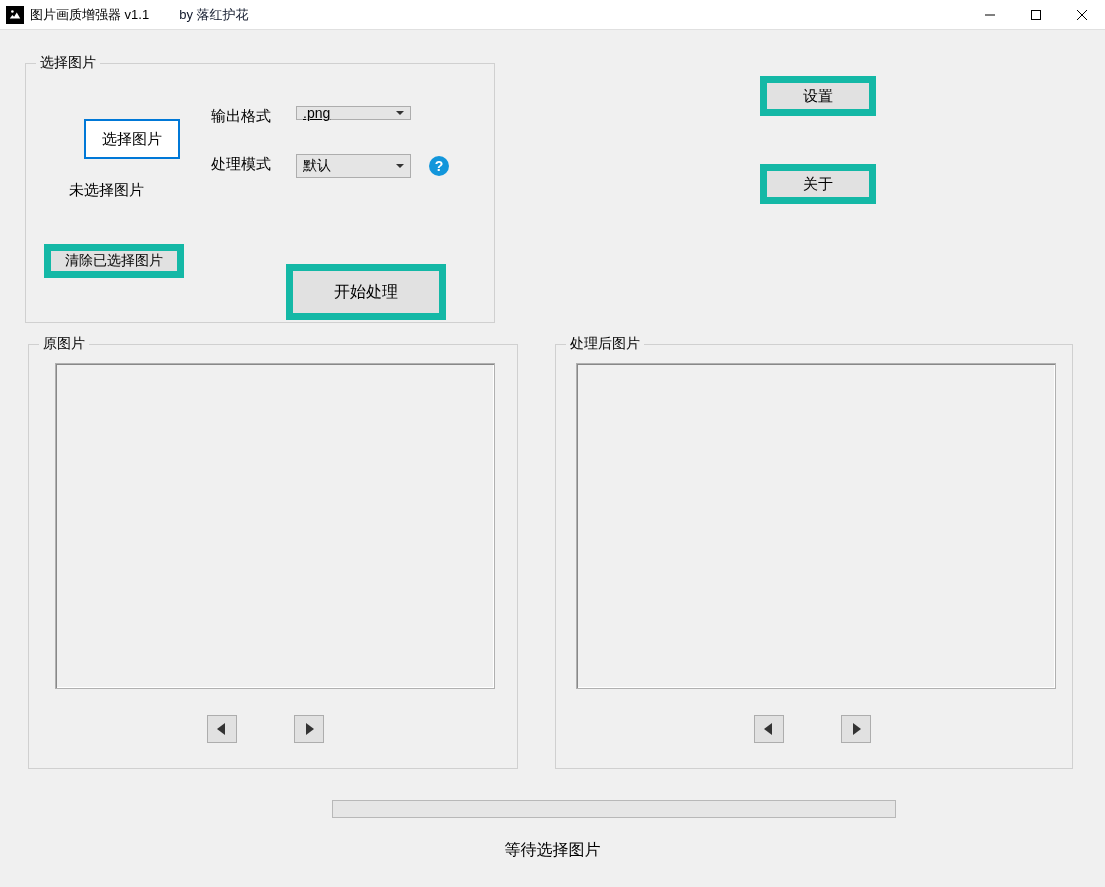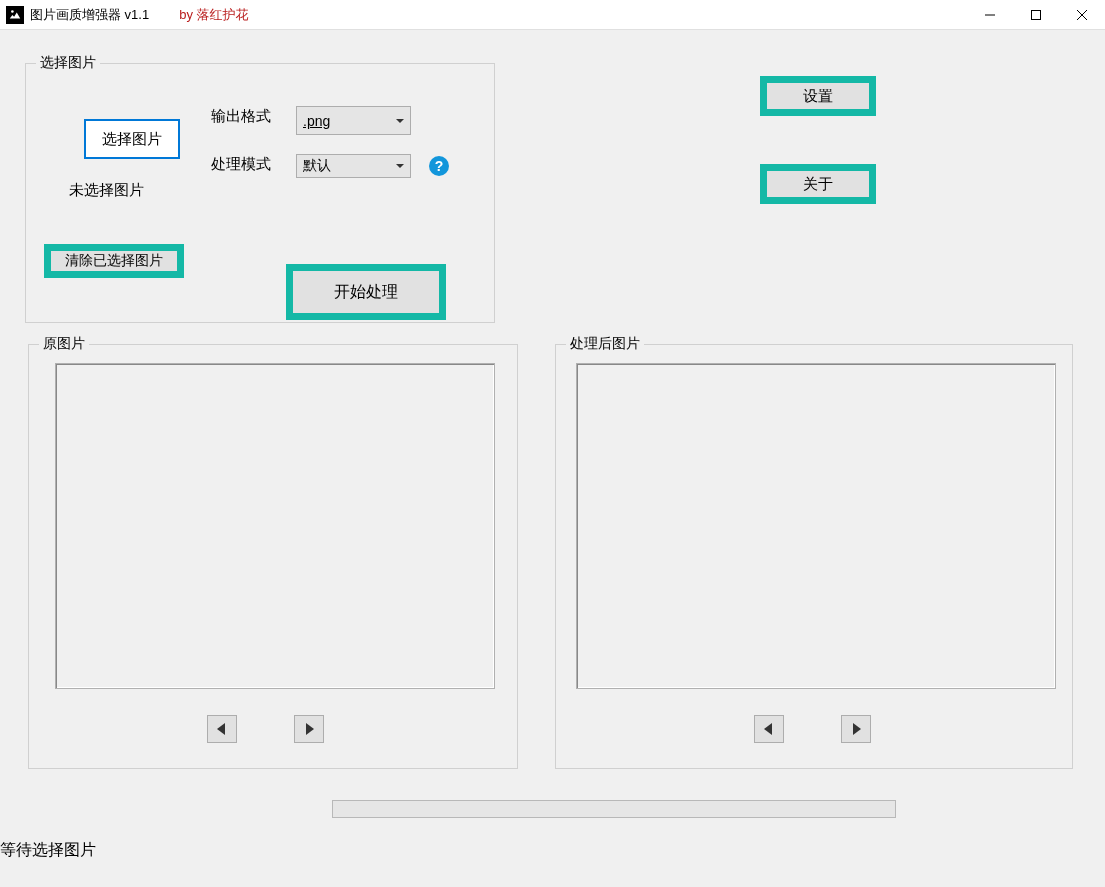--- a/index.html
+++ b/index.html
@@ -22,21 +22,21 @@
   .titlebar-icon {
     width: 18px; height: 18px;
     background: #000;
     margin: 0 6px 0 6px;
     display: flex;
     align-items: center;
     justify-content: center;
   }
   .titlebar-icon svg { width: 14px; height: 14px; }
   .titlebar-title { font-size: 13px; color: #000; }
-  .titlebar-author { font-size: 13px; color: #b91c1c; margin-left: 30px; }
+  .titlebar-author { font-size: 13px; color: #0f172a; margin-left: 30px; }
   .titlebar-spacer { flex: 1; }
   .winbtn {
     width: 46px; height: 30px;
     display: flex; align-items: center; justify-content: center;
     color: #000;
   }
   .winbtn svg { width: 10px; height: 10px; }
   .client {
     position: relative;
     width: 1105px;
@@ -119,21 +119,21 @@
   .navbtn svg { width: 10px; height: 12px; }
   .progress {
     position: absolute;
     border: 1px solid #b8b8b8;
     background: #e6e6e6;
     height: 18px;
   }
   .status-text {
     position: absolute;
     font-size: 16px;
-    text-align: left;
+    text-align: center;
   }
 </style>
 </head>
 <body>
 
 <div class="titlebar">
   <div class="titlebar-icon">
     <svg viewBox="0 0 16 16">
         <path fill="#fff" d="M2 12l3-4 2 2 3-5 4 7z"></path>
         <circle cx="5" cy="4" r="1.5" fill="#fff"></circle>
@@ -164,21 +164,21 @@
   <div class="groupbox" style="left:25px; top:33px; width:470px; height:260px;">
     <div class="groupbox-title">选择图片</div>
 
     <div class="btn btn-primary" style="position:absolute; left:58px; top:55px; width:96px; height:40px;">
       <span>选择图片</span>
     </div>
 
     <div class="label" style="left:43px; top:117px;">未选择图片</div>
 
     <div class="label" style="left:185px; top:43px;">输出格式</div>
-    <div class="select" style="left:270px; top:42px; width:115px; height:29px;text-decoration:underline;">
+    <div class="select" style="left:270px; top:42px; width:115px; height:14px;text-decoration:underline;">
       <span>.png</span>
     </div>
 
     <div class="label" style="left:185px; top:91px;">处理模式</div>
     <div class="select" style="left:270px; top:90px; width:115px; height:24px;">
       <span>默认</span>
     </div>
 
     <div class="help-icon" style="left:403px; top:92px;">?</div>
 

